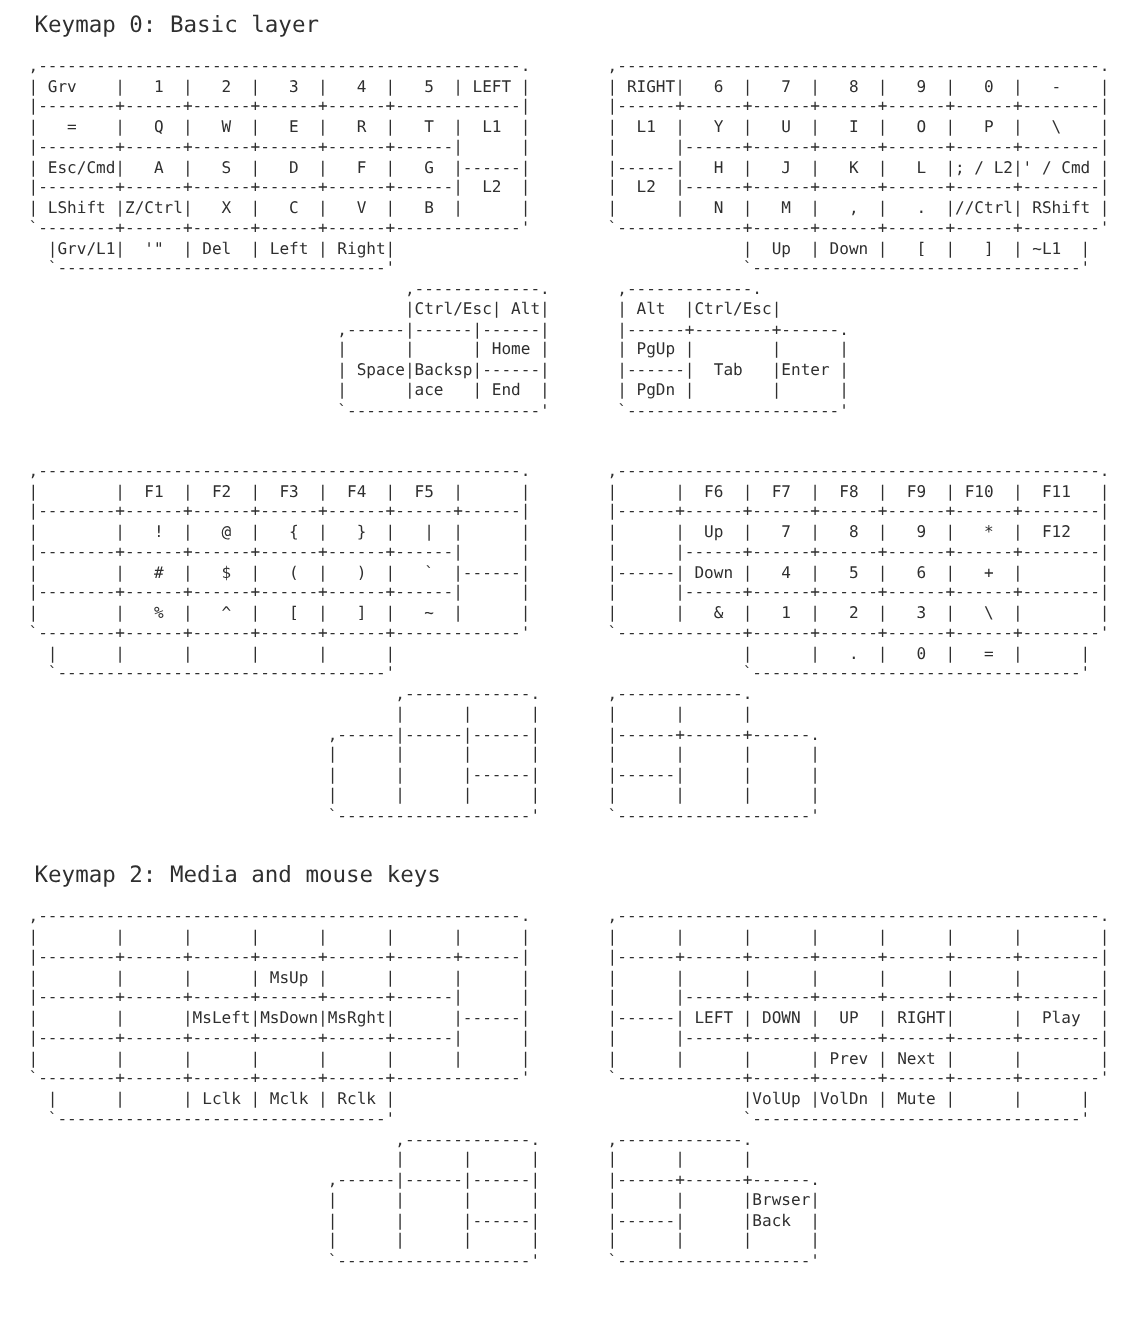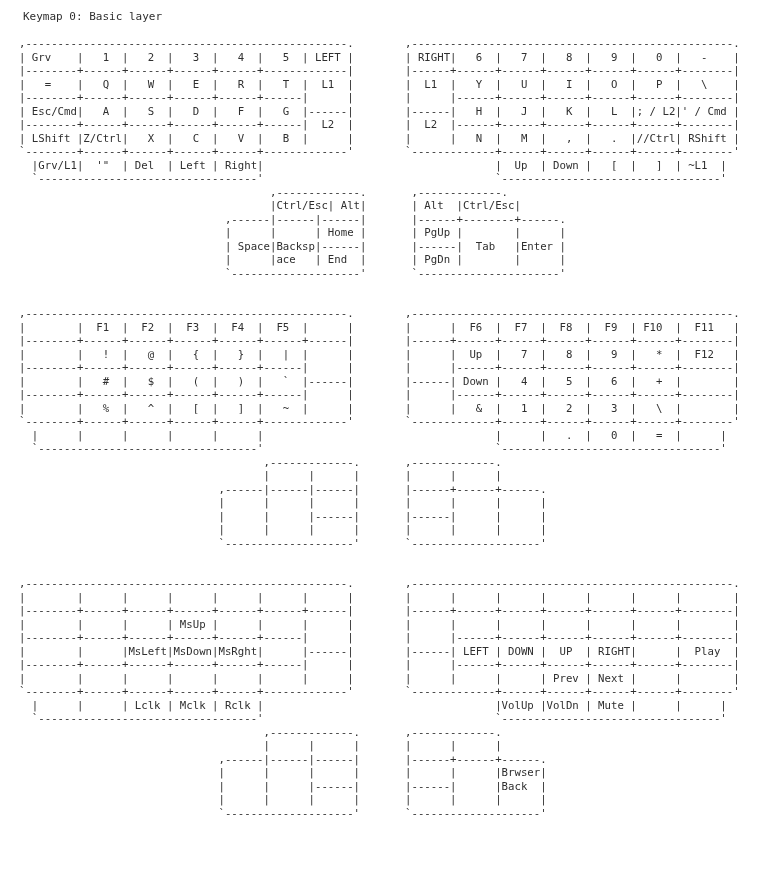--- a/index.html
+++ b/index.html
@@ -20,21 +20,21 @@
     overflow: hidden;
   }
   .keymap-section {
     margin: 0 0 27px 0;
   }
   .keymap-section:last-child {
     margin-bottom: 0;
   }
   .km-title {
     font-family: "DejaVu Sans Mono", "Liberation Mono", monospace;
-    font-size: 11px;
+    font-size: 15px;
     line-height: 13.5px;
     white-space: pre;
     padding-left: 4px;
     margin: 0 0 13.5px 0;
   }
   .km-art {
     margin: 0;
     font-family: "DejaVu Sans Mono", "Liberation Mono", monospace;
     font-size: 10.7px;
     line-height: 13.5px;
@@ -84,20 +84,21 @@
                                       ,-------------.       ,-------------.
                                       |      |      |       |      |      |
                                ,------|------|------|       |------+------+------.
                                |      |      |      |       |      |      |      |
                                |      |      |------|       |------|      |      |
                                |      |      |      |       |      |      |      |
                                `--------------------'       `--------------------'</pre>
   </section>
 
   <section class="keymap-section">
+    <div class="km-title">Keymap 2: Media and mouse keys</div>
     <pre class="km-art">,--------------------------------------------------.        ,--------------------------------------------------.
 |        |      |      |      |      |      |      |        |      |      |      |      |      |      |        |
 |--------+------+------+------+------+------+------|        |------+------+------+------+------+------+--------|
 |        |      |      | MsUp |      |      |      |        |      |      |      |      |      |      |        |
 |--------+------+------+------+------+------|      |        |      |------+------+------+------+------+--------|
 |        |      |MsLeft|MsDown|MsRght|      |------|        |------| LEFT | DOWN |  UP  | RIGHT|      |  Play  |
 |--------+------+------+------+------+------|      |        |      |------+------+------+------+------+--------|
 |        |      |      |      |      |      |      |        |      |      |      | Prev | Next |      |        |
 `--------+------+------+------+------+-------------'        `-------------+------+------+------+------+--------'
   |      |      | Lclk | Mclk | Rclk |                                    |VolUp |VolDn | Mute |      |      |

